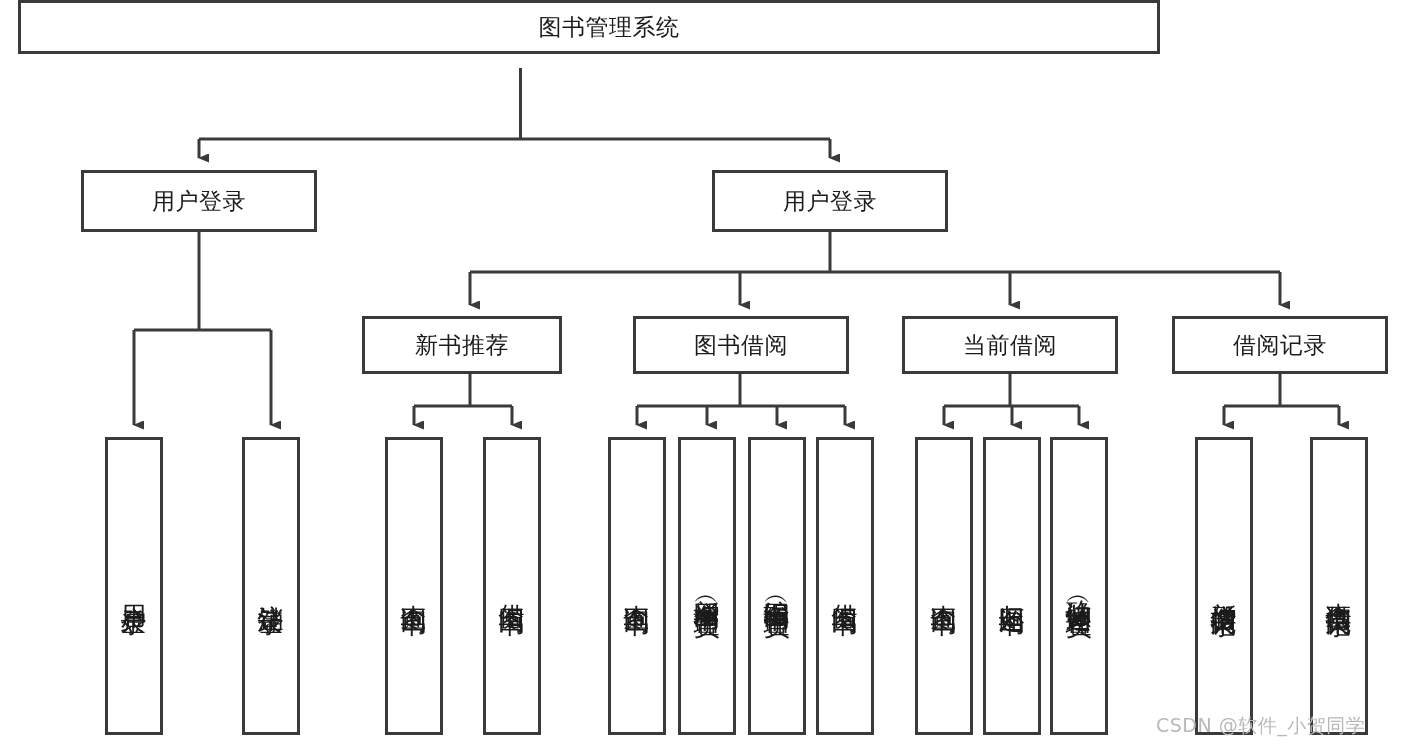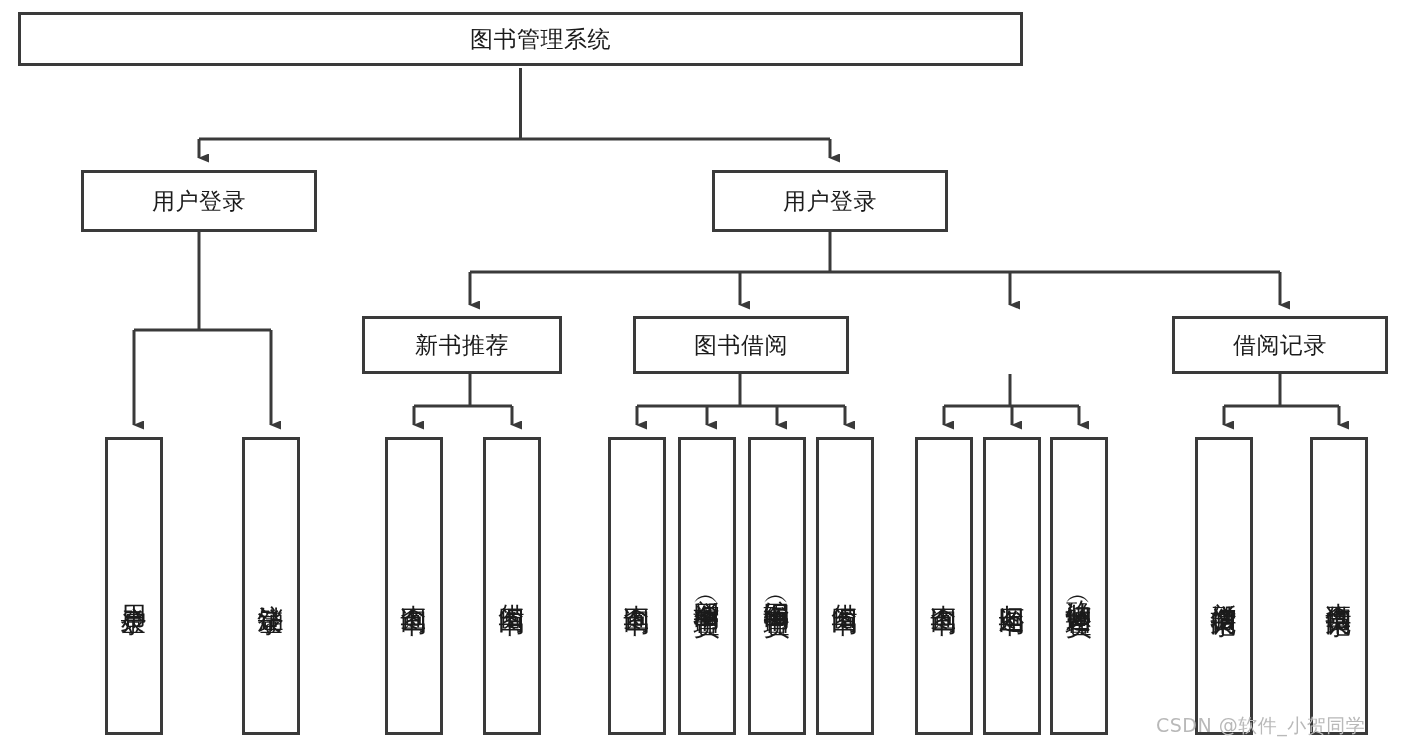--- a/index.html
+++ b/index.html
@@ -107,36 +107,39 @@
       <line x1="1012" y1="406" x2="1012" y2="425" marker-end="url(#arrow)"></line>
       <line x1="1079" y1="406" x2="1079" y2="425" marker-end="url(#arrow)"></line>
 
       <line x1="1280" y1="374" x2="1280" y2="406"></line>
       <line x1="1224" y1="406" x2="1339" y2="406"></line>
       <line x1="1224" y1="406" x2="1224" y2="425" marker-end="url(#arrow)"></line>
       <line x1="1339" y1="406" x2="1339" y2="425" marker-end="url(#arrow)"></line>
     </g>
   </svg>
 
-  <div class="node" id="node-root" style="left: 18px; top: 12px; width: 1005px; height: 54px; padding-left: 40px;">
+  <div class="node" id="node-root" style="left: 18px; top: 0; width: 1142px; height: 54px; padding-left: 40px;">
     <span class="lbl">图书管理系统</span>
   </div>
 
   <div class="node" id="node-l2-0" style="left: 81px; top: 170px; width: 236px; height: 62px;">
     <span class="lbl">用户登录</span>
   </div>
   <div class="node" id="node-l2-1" style="left: 712px; top: 170px; width: 236px; height: 62px;">
     <span class="lbl">用户登录</span>
   </div>
 
   <div class="node" id="node-l3-0" style="left: 362px; top: 316px; width: 200px; height: 58px;">
     <span class="lbl">新书推荐</span>
   </div>
   <div class="node" id="node-l3-1" style="left: 633px; top: 316px; width: 216px; height: 58px; align-items: center;">
     <span class="lbl">图书借阅</span>
+  </div>
+  <div class="node" id="node-l3-2" style="left: 902px; top: 316px; width: 216px; height: 58px;">
+    <span class="lbl">当前借阅</span>
   </div>
   <div class="node" id="node-l3-3" style="left: 1172px; top: 316px; width: 216px; height: 58px;">
     <span class="lbl">借阅记录</span>
   </div>
 
   <div class="node leaf" id="node-leaf-0" style="left: 105px; top: 437px; width: 58px; height: 298px;">
     <span class="lbl">用户登录</span>
   </div>
   <div class="node leaf" id="node-leaf-1" style="left: 242px; top: 437px; width: 58px; height: 298px;">
     <span class="lbl">注销登录</span>

